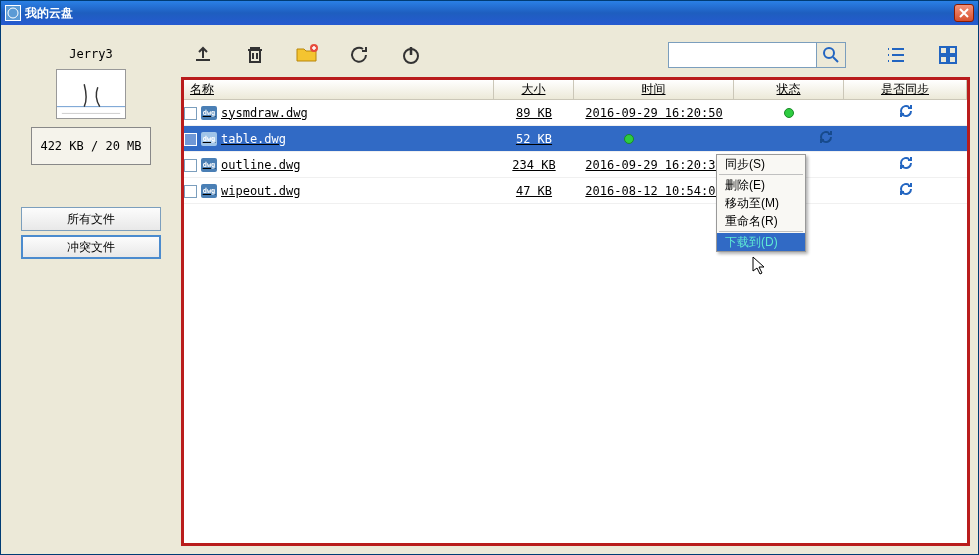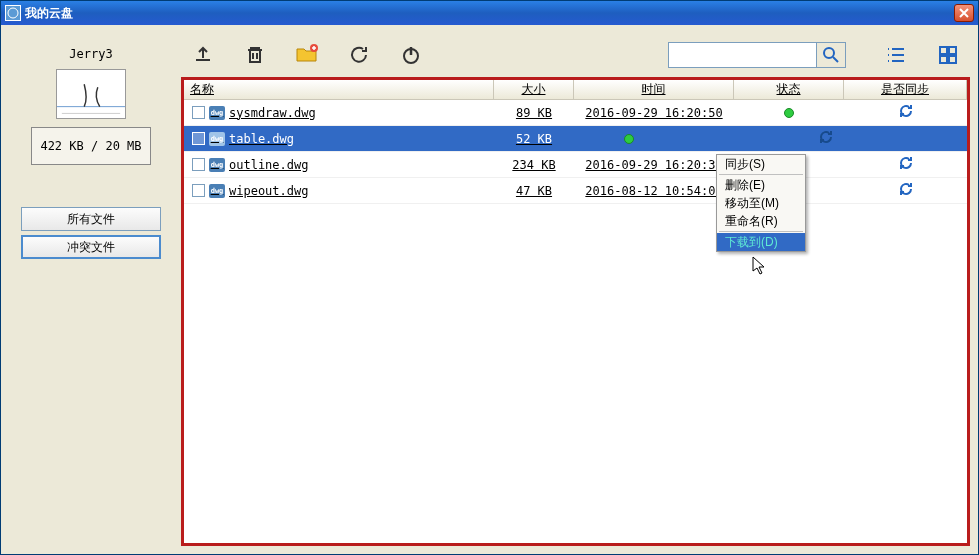--- a/index.html
+++ b/index.html
@@ -33,21 +33,21 @@
 .th { border-right: 1px solid #cbc7b8; display: flex; align-items: center; padding: 0 6px; font-size: 12px; }
 .th.name { flex: 0 0 310px; }
 .th.size { flex: 0 0 80px; justify-content: center; }
 .th.time { flex: 0 0 160px; justify-content: center; }
 .th.status { flex: 0 0 110px; justify-content: center; }
 .th.sync { flex: 1; justify-content: center; }
 
 .table-body { flex: 1; overflow: auto; }
 .row { height: 26px; display: flex; align-items: center; border-bottom: 1px solid #f0f0f0; }
 .row.selected { background: #316ac5; color: white; }
-.td { display: flex; align-items: flex-start; padding: 0 8px; font-family: monospace; font-size: 12px; }
+.td { display: flex; align-items: flex-end; padding: 0 0; font-family: monospace; font-size: 12px; }
 .td.name { flex: 0 0 310px; gap: 4px; }
 .td.size { flex: 0 0 80px; justify-content: center; }
 .td.time { flex: 0 0 160px; justify-content: center; }
 .td.status { flex: 0 0 110px; justify-content: center; }
 .td.sync { flex: 1; justify-content: center; }
 .checkbox { width: 13px; height: 13px; border: 1px solid #7b9ebd; background: white; }
 .row.selected .checkbox { border-color: white; background: rgba(255,255,255,0.3); }
 .file-icon { width: 16px; height: 14px; background: #4a7fb5; border-radius: 2px; display: flex; align-items: center; justify-content: center; color: white; font-size: 7px; font-weight: bold; }
 .status-dot { width: 10px; height: 10px; background: #2ecc40; border-radius: 50%; border: 1px solid #1a8a28; }
 .sync-icon { color: #2265c1; }

